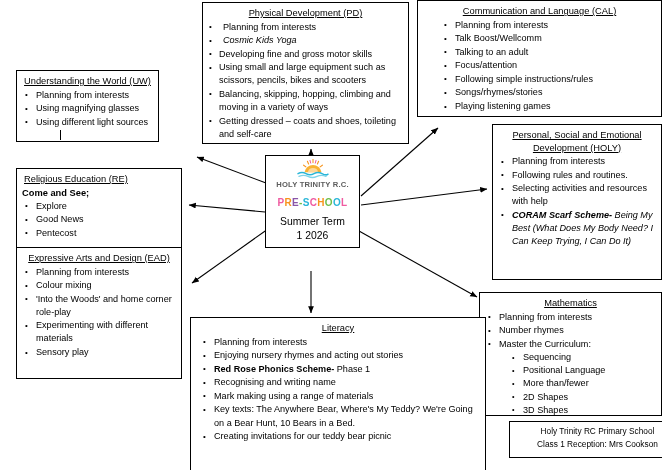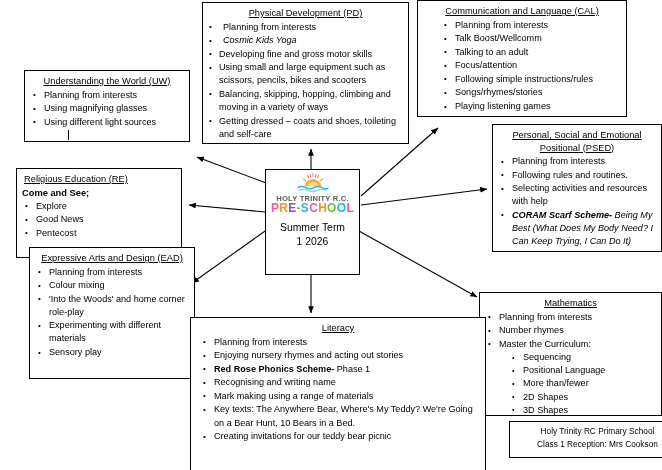--- a/index.html
+++ b/index.html
@@ -98,41 +98,41 @@
     font-style: italic;
   }
   .bold {
     font-weight: bold;
   }
   .italic {
     font-style: italic;
   }
 
   
-  #box-uw   { left: 24px;  top: 70px;  width: 166px; height: 72px; }
+  #box-uw   { left: 16px;  top: 70px;  width: 143px; height: 72px; }
   #box-re   { left: 16px;  top: 168px; width: 166px; height: 90px; }
-  #box-ead  { left: 29px;  top: 247px; width: 166px; height: 132px; }
+  #box-ead  { left: 16px;  top: 247px; width: 166px; height: 132px; }
   #box-pd   { left: 202px; top: 2px;   width: 207px; height: 142px; }
-  #box-cal  { left: 417px; top: 0px;   width: 210px; height: 117px; }
-  #box-psed { left: 492px; top: 124px; width: 170px; height: 128px; }
+  #box-cal  { left: 417px; top: 0px;   width: 245px; height: 117px; }
+  #box-psed { left: 492px; top: 124px; width: 170px; height: 156px; }
   #box-math { left: 479px; top: 292px; width: 183px; height: 124px; }
   #box-foot { left: 509px; top: 421px; width: 177px; height: 37px; }
   #box-lit  { left: 190px; top: 317px; width: 296px; height: 183px; }
 
   #box-uw   .box-title, #box-re .box-title { text-align: center; }
   #box-re   .re-title { text-align: left; padding-left: 2px; }
   #box-ead  .box-title { text-align: center; }
 
   
   #center-node {
     position: absolute;
     left: 265px;
-    top: 169px;
+    top: 155px;
     width: 95px;
-    height: 106px;
+    height: 93px;
     border: 1px solid #000000;
     background: #ffffff;
     z-index: 3;
     box-sizing: border-box;
     text-align: center;
   }
   .logo-wrap {
     margin-top: 3px;
     display: flex;
     flex-direction: column;
@@ -145,24 +145,24 @@
   }
   .logo-line1 {
     font-size: 7.6px;
     font-weight: bold;
     letter-spacing: 0.2px;
     color: #5d5d5d;
     margin-top: 1px;
     line-height: 9px;
   }
   .logo-line2 {
-    font-size: 12px;
+    font-size: 10px;
     font-weight: bold;
     letter-spacing: 0.3px;
-    margin-top: 1px;
+    margin-top: 9px;
     line-height: 9px;
   }
   .term-text {
     margin-top: 8px;
     font-size: 10.4px;
     line-height: 14px;
   }
   .footnote-line {
     font-size: 8.3px;
     line-height: 12.5px;
@@ -251,21 +251,21 @@
       <li>Talking to an adult</li>
       <li>Focus/attention</li>
       <li>Following simple instructions/rules</li>
       <li>Songs/rhymes/stories</li>
       <li>Playing listening games</li>
     </ul>
   </div>
 
   <div class="box" id="box-psed">
     <div class="box-title">Personal, Social and Emotional</div>
-    <div class="box-title" style="margin-top:-1px">Positional (PSED)</div>
+    <div class="box-title" style="margin-top:-1px">Development (HOLY)</div>
     <ul class="blist">
       <li>Planning from interests</li>
       <li>Following rules and routines.</li>
       <li>Selecting activities and resources with help</li>
       <li><span class="em-bold">CORAM Scarf Scheme-</span><span class="italic"> Being My Best (What Does My Body Need? I Can Keep Trying, I Can Do It)</span></li>
     </ul>
   </div>
 
   <div class="box" id="box-math">
     <div class="box-title">Mathematics</div>

